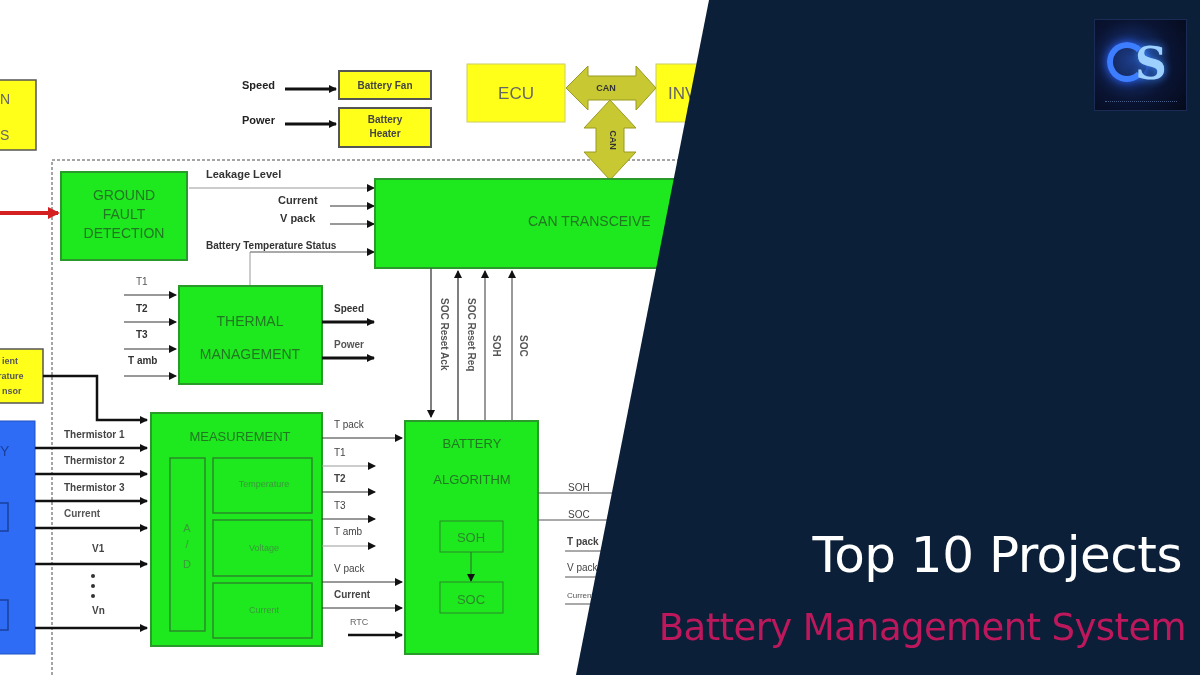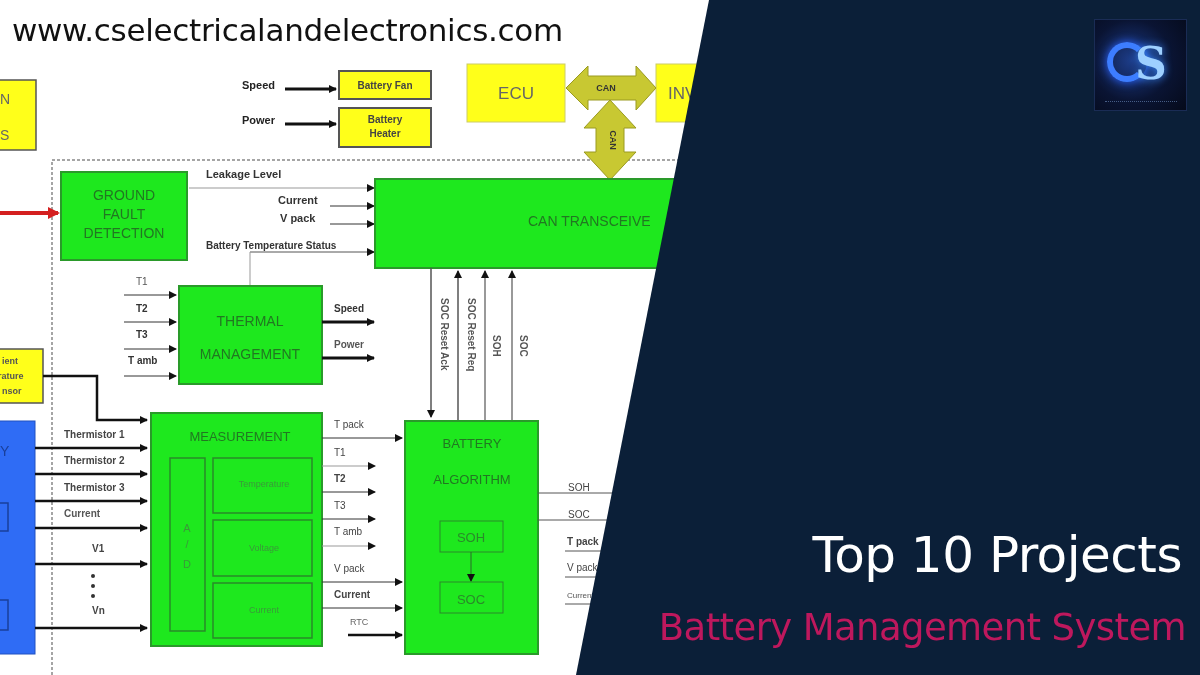--- a/index.html
+++ b/index.html
@@ -249,21 +249,20 @@
       <line x1="538" y1="520" x2="620" y2="520" stroke="#555" stroke-width="1"></line>
       <text x="567" y="545" font-size="10" font-weight="bold" fill="#444">T pack</text>
       <line x1="565" y1="551" x2="620" y2="551" stroke="#555" stroke-width="1"></line>
       <text x="567" y="571" font-size="10" fill="#444">V pack</text>
       <line x1="565" y1="577" x2="620" y2="577" stroke="#555" stroke-width="1"></line>
       <text x="567" y="598" font-size="8" fill="#555">Current</text>
       <line x1="565" y1="604" x2="620" y2="604" stroke="#555" stroke-width="1"></line>
     </g>
   </svg>
 
-  <div class="site-url">www.cselectricalandelectronics.com</div>
 
   <div class="dark-panel"></div>
 
   <div class="logo">
     <div class="c"></div>
     <div class="s">S</div>
     <div class="sig"></div>
   </div>
 
   <div class="title">Top 10 Projects</div>

